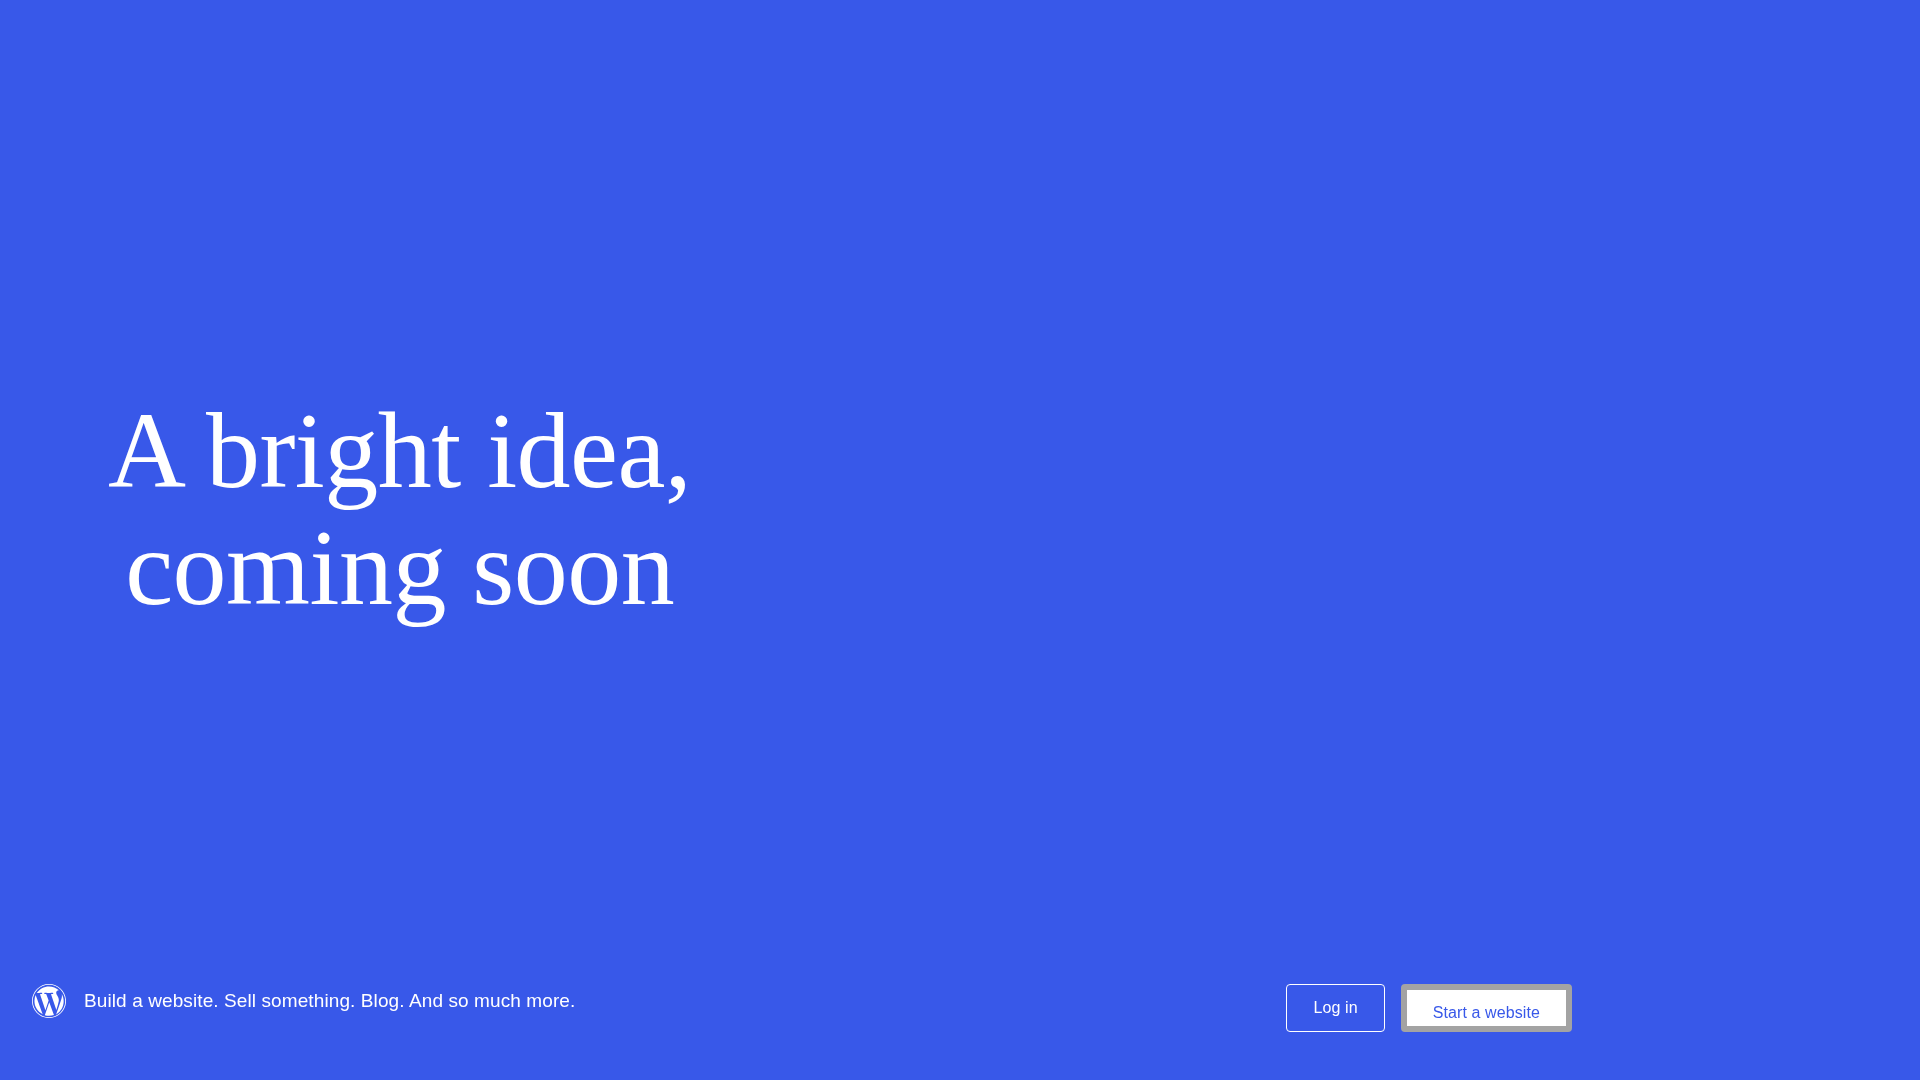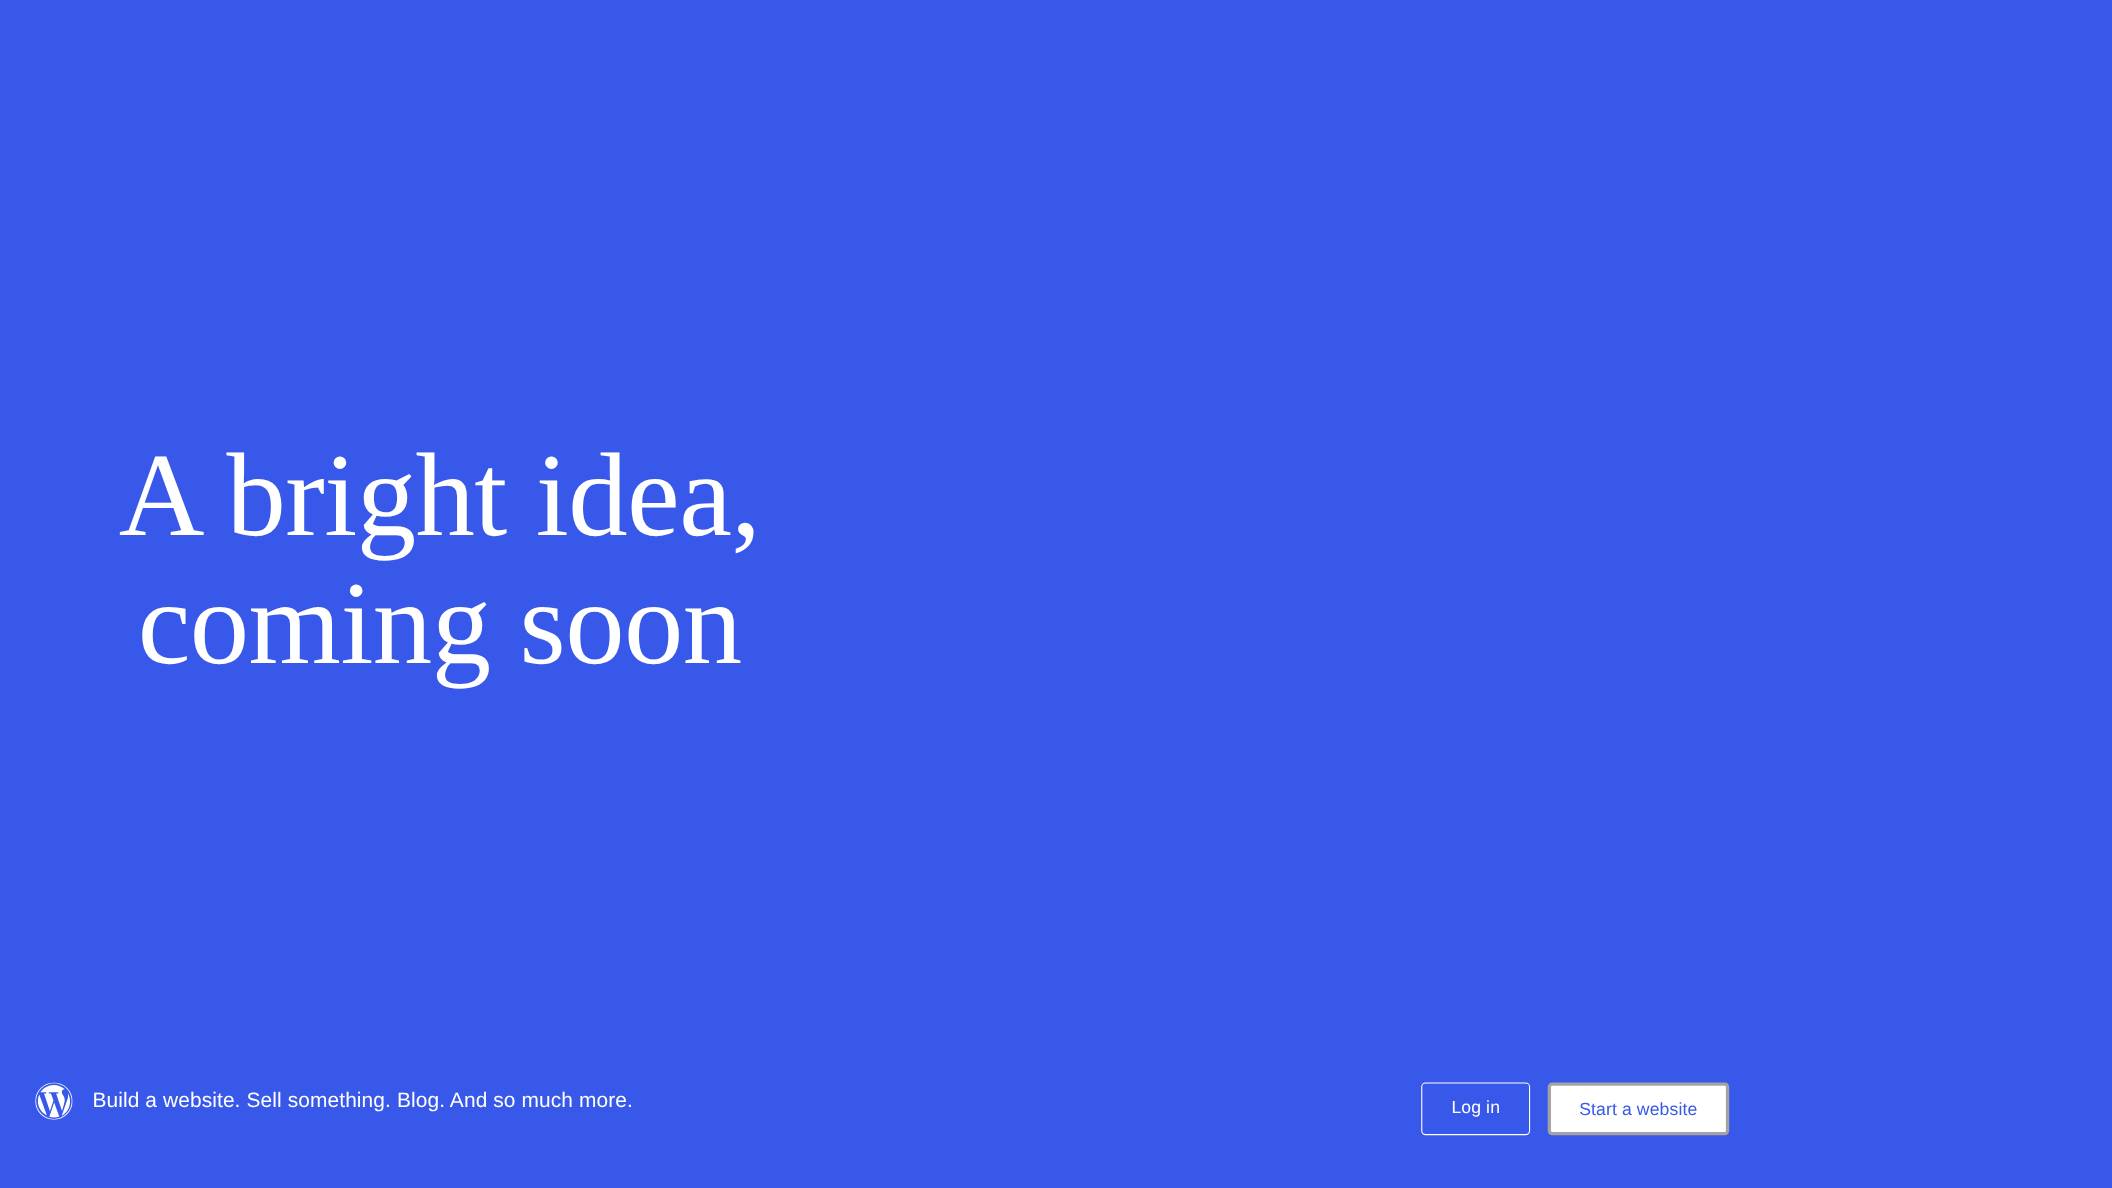--- a/index.html
+++ b/index.html
@@ -107,21 +107,21 @@
 
   .btn-outline {
     background: transparent;
     border: 1px solid #ffffff;
     color: #ffffff;
     line-height: 46px;
   }
 
   .btn-solid {
     background: #ffffff;
-    border: 3px solid #a3a3a3;
+    border: 6px solid #a3a3a3;
     color: #3858e9;
     line-height: 46px;
   }
 </style>
 </head>
 <body>
 
 <div class="hero">
   <div class="hero-inner">
     <h1 class="headline">A bright idea,

